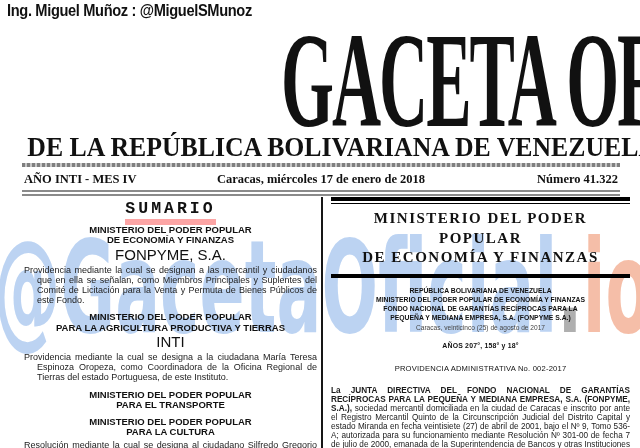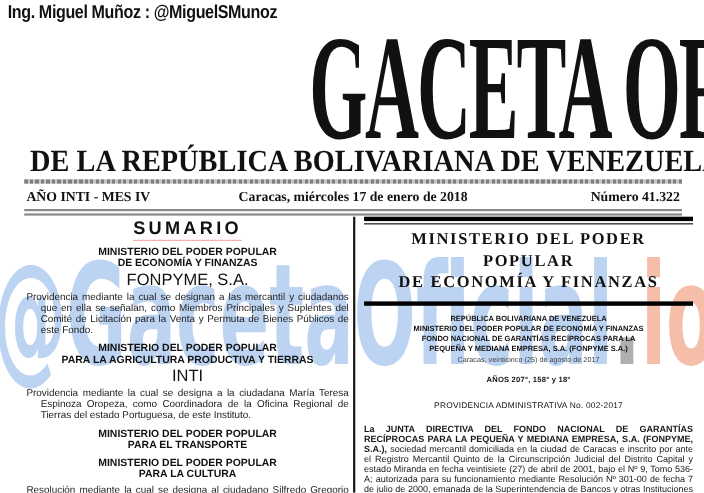--- a/index.html
+++ b/index.html
@@ -42,22 +42,22 @@
   .datebar .db-right{position:absolute;right:2px;}
   .rule-bottom{
     position:absolute;top:190px;left:22px;right:20px;height:2px;z-index:2;
     border-top:2px solid #8a8a8a;border-bottom:2px solid #8a8a8a;background:#fff;
   }
   
   .col-divider{position:absolute;left:321px;top:197px;bottom:0;width:2px;background:#161616;z-index:2;}
   .left-col{position:absolute;left:24px;top:199px;width:293px;z-index:2;}
   .sumario{text-align:center;margin:0 0 6px 0;}
   .sumario span{
-    font-family:Liberation Sans, sans-serif;font-weight:bold;font-size:16.5px;
-    letter-spacing:3px;border-bottom:1px solid #fca5a5;padding-bottom:1px;
+    font-family:Liberation Mono, monospace;font-weight:bold;font-size:16.5px;
+    letter-spacing:3px;border-bottom:6px solid #fca5a5;padding-bottom:1px;
   }
   .sec{margin-top:7px;}
   .sec-heading{font-weight:bold;font-size:9.5px;line-height:1.08;text-align:center;white-space:pre-line;}
   .sec-org{font-size:15px;line-height:1.15;text-align:center;}
   .sec-entry{font-size:9px;line-height:1.13;text-align:justify;padding-left:13px;text-indent:-13px;margin-top:2px;color:#222;}
   .sec-entry.plain{padding-left:0;text-indent:0;text-align:left;margin-top:3px;}
   
   .right-col{position:absolute;left:331px;top:197px;width:299px;z-index:2;}
   .art-rule-thick{height:4px;background:#000;}
   .art-rule-thin{height:1px;background:#000;margin-top:2px;}

